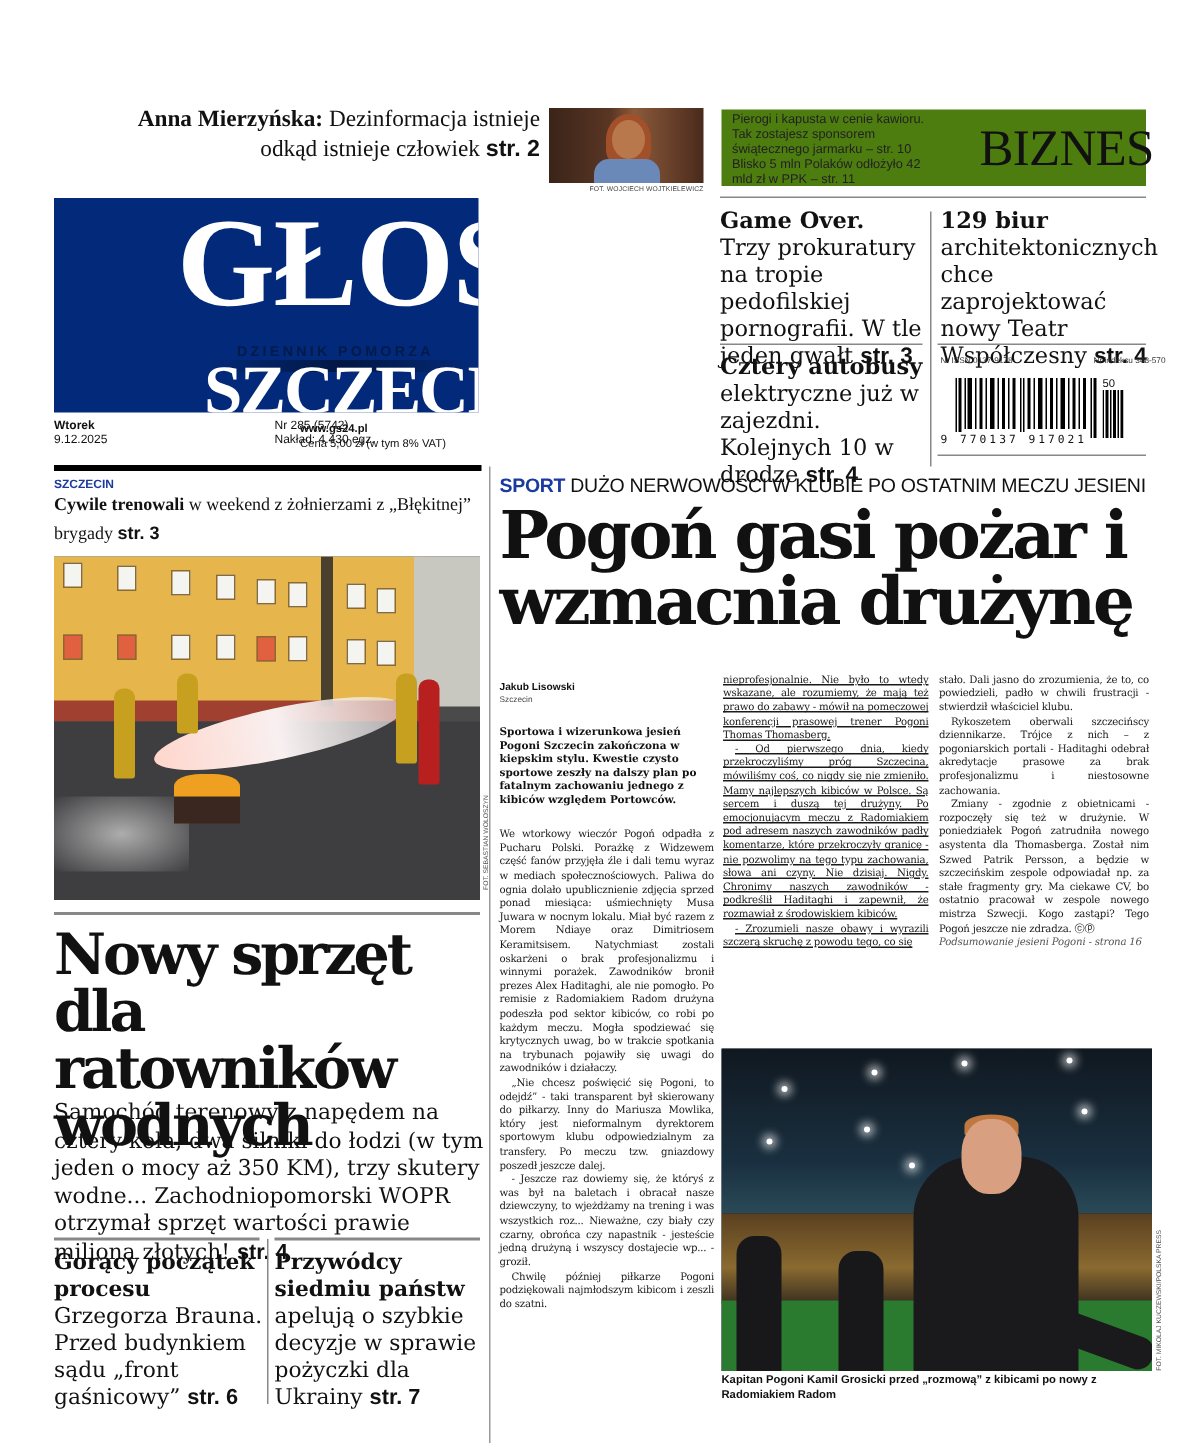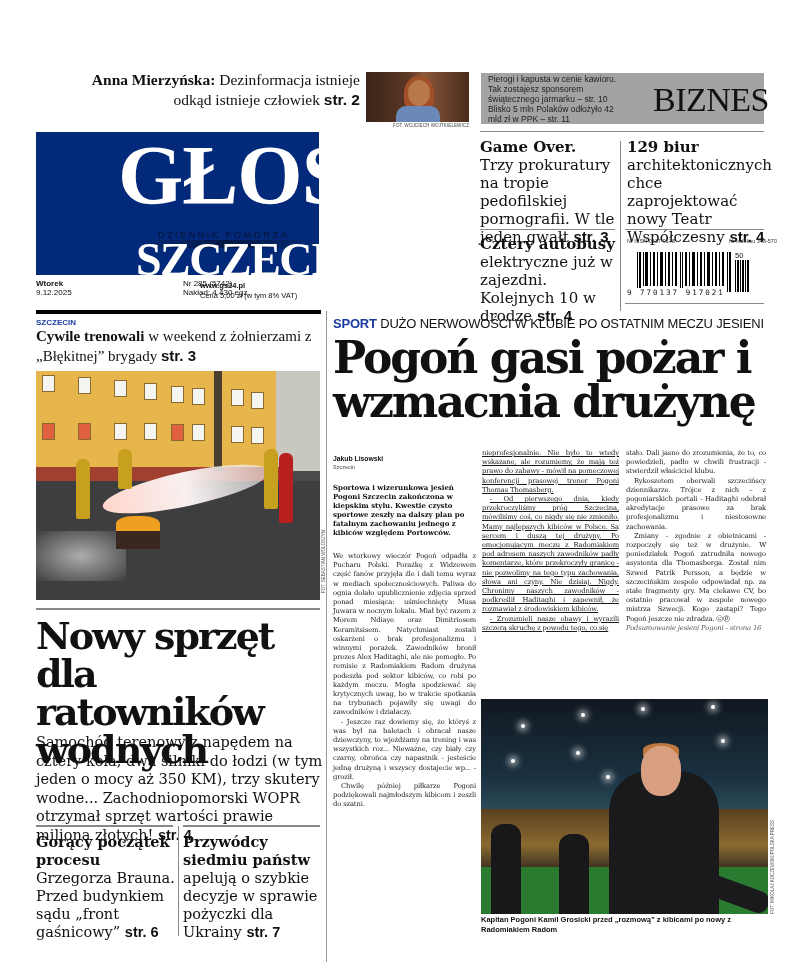--- a/index.html
+++ b/index.html
@@ -13,21 +13,21 @@
   
   #teaser-top { left: 70px; top: 70px; width: 290px; text-align: right; font-size: 15.5px; line-height: 20px; }
   #teaser-top .str { font-family: "Liberation Sans", sans-serif; font-weight: bold; }
   #teaser-photo { left: 366px; top: 72px; width: 103px; height: 50px; background: linear-gradient(90deg,#3a2418 0%,#5a3624 40%,#8b5a3a 55%,#4a2a1c 100%); overflow: hidden; }
   #teaser-photo .head { position:absolute; left:42px; top:8px; width:22px; height:26px; border-radius:50%; background:#b8784c; }
   #teaser-photo .hair { position:absolute; left:38px; top:4px; width:30px; height:34px; border-radius:50% 50% 30% 30%; background:#a2502a; }
   #teaser-photo .body { position:absolute; left:30px; top:34px; width:44px; height:20px; border-radius:10px 10px 0 0; background:#6a88b8; }
   #teaser-credit { left: 366px; top: 123px; width: 103px; font-size: 4.5px; text-align: right; color: #444; font-family: "Liberation Sans", sans-serif; letter-spacing: .1px; }
 
   
-  #biznes-box { left: 481px; top: 73px; width: 283px; height: 51px; background: #a3a3a3; padding-left: 27px; }
+  #biznes-box { left: 481px; top: 73px; width: 283px; height: 51px; background: #4d7c0f; padding-left: 27px; }
   #biznes-box .txt { position:absolute; left:7px; top:1px; width:150px; font-size: 8.5px; line-height: 10px; color:#222; }
   #biznes-box .ttl { position:absolute; left:172px; top:8px; font-size: 34px; font-family: "Liberation Serif", serif; letter-spacing: -0.5px; color:#111; }
 
   
   #masthead { left: 36px; top: 132px; width: 283px; height: 143px; background: #032a7a; overflow: hidden; }
   #masthead .glos { position:absolute; left:82px; top:-6px; font-size: 84px; font-weight: bold; color:#fff; font-family: "Liberation Serif", serif; letter-spacing: -1px; line-height: 100px; }
   #masthead .sub { position:absolute; left:122px; top:97px; font-size: 9.5px; letter-spacing: 2.2px; color:#041a4a; font-weight:bold; font-family: "Liberation Sans", sans-serif; }
   #masthead .shade { position:absolute; left:100px; top:108px; width:183px; height:8px; background: linear-gradient(90deg, rgba(0,0,0,0) 0%, rgba(0,0,0,.45) 50%, rgba(0,0,0,0) 100%); }
   #masthead .szcz { position:absolute; left:100px; top:104px; font-size: 46px; font-weight: bold; color:#fff; font-family: "Liberation Serif", serif; letter-spacing: -1.5px; line-height: 48px; }
   #mast-meta-l { left: 36px; top: 279px; font-size: 8px; line-height: 9px; }
@@ -45,21 +45,21 @@
   #barcode-box .meta { font-size: 5.5px; color:#333; display:flex; justify-content:space-between; }
   #barcode { position:absolute; left:8px; top:14px; width:100px; height:40px; }
   #barcode2 { position:absolute; left:108px; top:22px; width:14px; height:32px; }
   #barcode-num { position:absolute; left:0px; top:50px; font-size: 7.5px; letter-spacing: 2px; font-family: "DejaVu Sans Mono", monospace; background:#fff; }
   #barcode-50 { position:absolute; left:108px; top:13px; font-size: 7.5px; }
 
   
   #thick-rule { left: 36px; top: 310px; width: 285px; height: 4px; background:#000; }
   #col-sep { left: 326px; top: 311px; width: 1px; height: 651px; background:#999; }
   #kicker-szczecin { left: 36px; top: 318px; font-size: 8px; color:#1a3aa0; font-weight:bold; }
-  #story-cywile { left: 36px; top: 327px; width: 292px; font-size: 15px; line-height: 19px; }
+  #story-cywile { left: 36px; top: 327px; width: 292px; font-size: 12px; line-height: 19px; }
   #story-cywile .str { font-family:"Liberation Sans", sans-serif; font-weight:bold; }
 
   #photo-fire { left: 36px; top: 371px; width: 284px; height: 229px; overflow:hidden; background:#4a4a4a; }
   #photo-fire .bld { position:absolute; left:0; top:0; width:245px; height:100px; background:#e6b64c; }
   #photo-fire .bld-base { position:absolute; left:0; top:96px; width:245px; height:14px; background:#a04030; }
   #photo-fire .sky { position:absolute; left:240px; top:0; width:44px; height:100px; background:#c8c8c0; }
   #photo-fire .road { position:absolute; left:0; top:110px; width:284px; height:119px; background:#3e3e40; }
   #photo-fire .win { position:absolute; width:13px; height:17px; background:#f4f4f0; border:1px solid #8a6a30; }
   #photo-fire .win.r { background:#e06040; }
   #photo-fire .tree { position:absolute; left:178px; top:0; width:8px; height:100px; background:#4a4030; }
@@ -299,20 +299,21 @@
 <div id="headline-pogon" class="abs">Pogoń gasi pożar i wzmacnia drużynę</div>
 
 <div id="byline" class="abs sans">
   <div class="b">Jakub Lisowski</div>
   <div class="loc">Szczecin</div>
 </div>
 <div id="lead" class="abs">Sportowa i wizerunkowa jesień Pogoni Szczecin zakończona w kiepskim stylu. Kwestie czysto sportowe zeszły na dalszy plan po fatalnym zachowaniu jednego z kibiców względem Portowców.</div>
 
 <div id="body-c1" class="bodytxt">
   <p class="ni">We wtorkowy wieczór Pogoń odpadła z Pucharu Polski. Porażkę z Widzewem część fanów przyjęła źle i dali temu wyraz w mediach społecznościowych. Paliwa do ognia dolało upublicznienie zdjęcia sprzed ponad miesiąca: uśmiechnięty Musa Juwara w nocnym lokalu. Miał być razem z Morem Ndiaye oraz Dimitriosem Keramitsisem. Natychmiast zostali oskarżeni o brak profesjonalizmu i winnymi porażek. Zawodników bronił prezes Alex Haditaghi, ale nie pomogło. Po remisie z Radomiakiem Radom drużyna podeszła pod sektor kibiców, co robi po każdym meczu. Mogła spodziewać się krytycznych uwag, bo w trakcie spotkania na trybunach pojawiły się uwagi do zawodników i działaczy.</p>
+  <p>„Nie chcesz poświęcić się Pogoni, to odejdź” - taki transparent był skierowany do piłkarzy. Inny do Mariusza Mowlika, który jest nieformalnym dyrektorem sportowym klubu odpowiedzialnym za transfery. Po meczu tzw. gniazdowy poszedł jeszcze dalej.</p>
   <p>- Jeszcze raz dowiemy się, że któryś z was był na baletach i obracał nasze dziewczyny, to wjeżdżamy na trening i was wszystkich roz... Nieważne, czy biały czy czarny, obrońca czy napastnik - jesteście jedną drużyną i wszyscy dostajecie wp... - groził.</p>
   <p>Chwilę później piłkarze Pogoni podziękowali najmłodszym kibicom i zeszli do szatni.</p>
 </div>
 <div id="body-c2" class="bodytxt">
   <p class="ni">nieprofesjonalnie. Nie było to wtedy wskazane, ale rozumiemy, że mają też prawo do zabawy - mówił na pomeczowej konferencji prasowej trener Pogoni Thomas Thomasberg.</p>
   <p>- Od pierwszego dnia, kiedy przekroczyliśmy próg Szczecina, mówiliśmy coś, co nigdy się nie zmieniło. Mamy najlepszych kibiców w Polsce. Są sercem i duszą tej drużyny. Po emocjonującym meczu z Radomiakiem pod adresem naszych zawodników padły komentarze, które przekroczyły granicę - nie pozwolimy na tego typu zachowania, słowa ani czyny. Nie dzisiaj. Nigdy. Chronimy naszych zawodników - podkreślił Haditaghi i zapewnił, że rozmawiał z środowiskiem kibiców.</p>
   <p>- Zrozumieli nasze obawy i wyrazili szczerą skruchę z powodu tego, co się</p>
 </div>
 <div id="body-c3" class="bodytxt">
   <p class="ni">stało. Dali jasno do zrozumienia, że to, co powiedzieli, padło w chwili frustracji - stwierdził właściciel klubu.</p>

